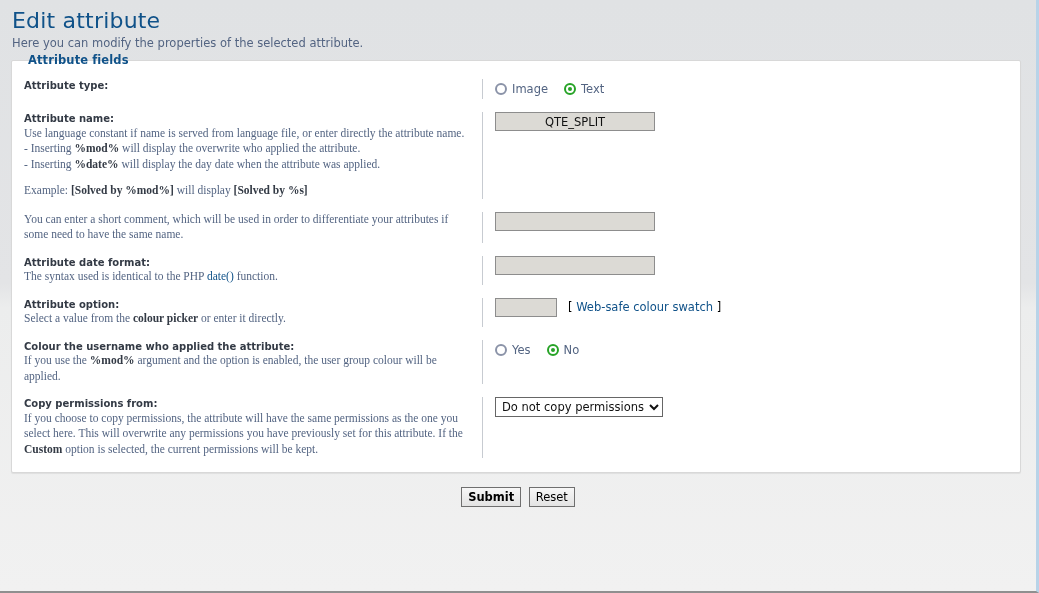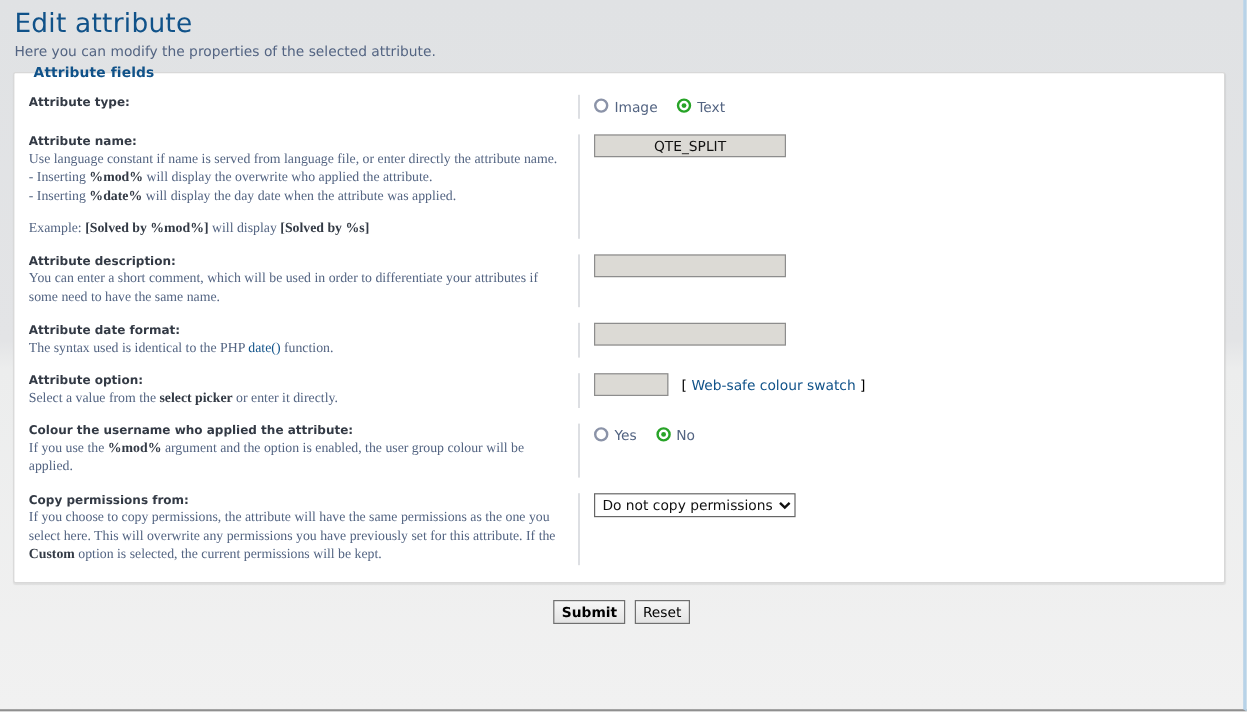--- a/index.html
+++ b/index.html
@@ -120,20 +120,21 @@
   
   .radio-group {
     display: flex;
     align-items: center;
     gap: 16px;
     height: 18px;
     margin-top: 1px;
   }
   .radio-item {
     display: inline-flex;
+    align-items: center;
     gap: 5px;
     font-size: 11.5px;
     color: #536482;
   }
   .radio-dot {
     display: inline-block;
     width: 12px; height: 12px;
     border-radius: 50%;
     box-sizing: border-box;
     border: 2px solid #8b93a8;
@@ -247,42 +248,41 @@
         <div class="spacer-line"></div>
         <div class="field-desc"><span>Example: </span><b>[Solved by %mod%]</b><span> will display </span><b>[Solved by %s]</b></div>
       </div>
       <div class="row-right">
         <input class="text-input" type="text" value="QTE_SPLIT" style="">
       </div>
     </div>
 
     <div class="row">
       <div class="row-left">
-        <div class="field-label">Attribute description:</div>
         <div class="field-desc">You can enter a short comment, which will be used in order to differentiate your attributes if some need to have the same name.</div>
       </div>
       <div class="row-right">
         <input class="text-input" type="text" value="" style="">
       </div>
     </div>
 
     <div class="row">
       <div class="row-left">
         <div class="field-label">Attribute date format:</div>
         <div class="field-desc"><span>The syntax used is identical to the PHP </span><a class="inline-link" href="#">date()</a><span> function.</span></div>
       </div>
       <div class="row-right">
         <input class="text-input" type="text" value="" style="">
       </div>
     </div>
 
     <div class="row">
       <div class="row-left">
         <div class="field-label">Attribute option:</div>
-        <div class="field-desc"><span>Select a value from the </span><b>select picker</b><span> or enter it directly.</span></div>
+        <div class="field-desc"><span>Select a value from the </span><b>colour picker</b><span> or enter it directly.</span></div>
       </div>
       <div class="row-right">
         <div class="colour-row">
           <input class="text-input small" type="text" value="" style="">
           <span class="swatch-link"><span>[ </span><a href="#">Web-safe colour swatch</a><span> ]</span></span>
         </div>
       </div>
     </div>
 
     <div class="row">

